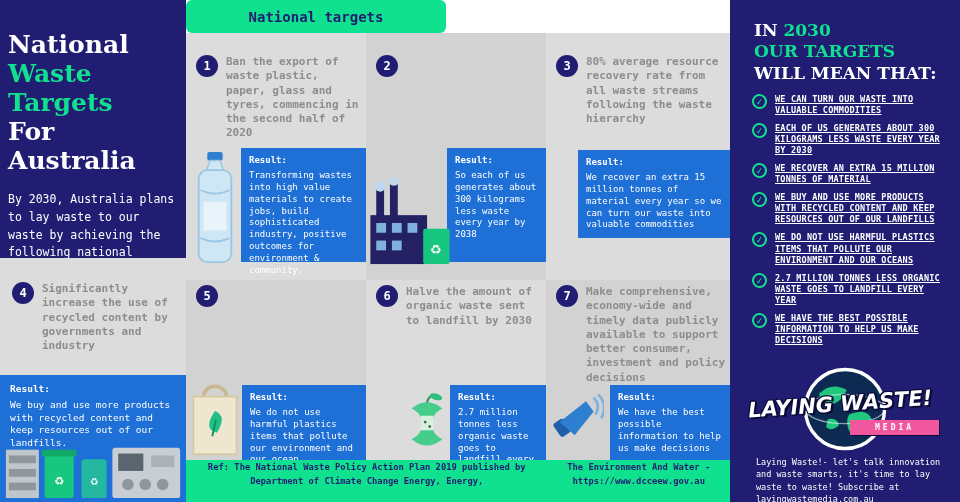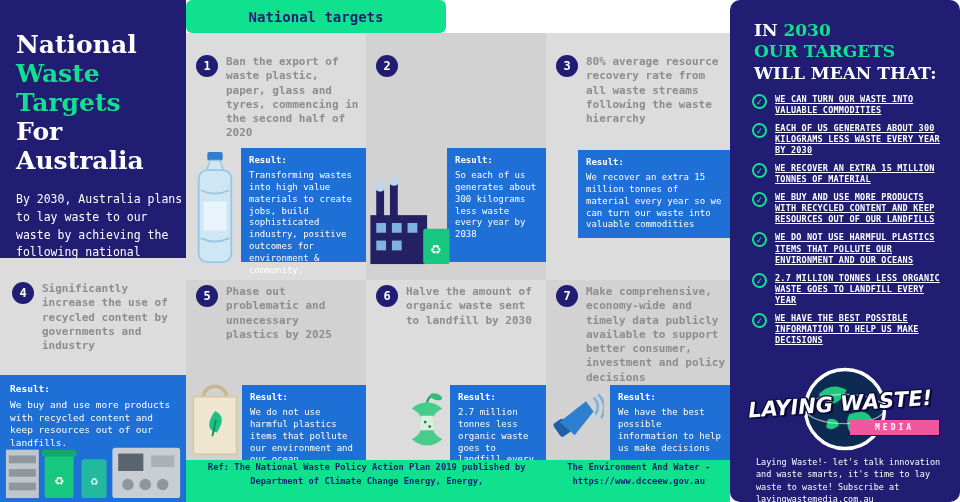--- a/index.html
+++ b/index.html
@@ -2,21 +2,21 @@
 <html style="--navy: #211d73; --green: #10e18f; --blue: #1e6fd6; --gray-a: #dcdcdc; --gray-b: #d2d2d2; --text-gray: #8d8d8d; --pink: #f0579e;"><head>
 <meta charset="utf-8">
 <style>
   * { margin:0; padding:0; box-sizing:border-box; }
   html,body { width:960px; height:502px; }
   body { font-family:"DejaVu Sans Mono", monospace; background:#ffffff; overflow:hidden; }
   .stage { position:relative; width:960px; height:502px; background:#ffffff; }
 
   
   .left-navy { position:absolute; left:0; top:0; width:186px; height:258px;
-               background:var(--navy,#211d73); color:#fff; padding:30px 6px 0 16px; }
+               background:var(--navy,#211d73); color:#fff; padding:30px 6px 0 8px; }
   .main-title { font-family:"DejaVu Serif", serif; font-weight:bold; font-size:25px; line-height:1.16; }
   .main-title .tl { display:block; }
   .green-text { color:var(--green,#10e18f); }
   .white-text { color:#ffffff; }
   .intro { margin-top:16px; font-size:11.5px; line-height:1.55; color:#fff; width:170px; }
 
   .left-gray { position:absolute; left:0; top:258px; width:186px; height:117px; background:var(--gray-a,#dcdcdc); }
   .left-blue { position:absolute; left:0; top:375px; width:186px; height:127px;
                background:var(--blue,#1e6fd6); color:#fff; padding:8px 10px; font-size:9.5px; line-height:1.35; }
 
@@ -67,21 +67,21 @@
   .illus { position:absolute; }
   .bottle    { left:190px; top:150px; width:50px;  height:115px; }
   .factory   { left:368px; top:178px; width:84px;  height:88px;  }
   .bag       { left:188px; top:372px; width:54px;  height:88px;  }
   .apple     { left:408px; top:392px; width:38px;  height:62px;  }
   .megaphone { left:552px; top:392px; width:52px;  height:60px;  }
   .bins      { left:4px;   top:440px; width:180px; height:60px;  }
 
   
   .right-panel { position:absolute; left:730px; top:0; width:230px; height:502px;
-                 background:var(--navy,#211d73); color:#fff;border-radius:10px; }
+                 background:var(--navy,#211d73); color:#fff; }
   .right-heading { position:absolute; left:24px; top:20px; width:195px;
                    font-family:"DejaVu Serif", serif; font-weight:bold; font-size:17px; line-height:1.25; }
   .checklist { position:absolute; left:22px; top:94px; width:196px; list-style:none; }
   .check-item { display:flex; gap:8px; align-items:flex-start; margin-bottom:7px; }
   .check-icon { width:15px; height:15px; border:2px solid var(--green,#10e18f); border-radius:50%;
                 color:var(--green,#10e18f); font-size:10px; line-height:12px; text-align:center;
                 font-weight:bold; flex:0 0 15px; transform:rotate(-6deg); }
   .check-text { font-size:8.5px; font-weight:bold; line-height:1.3; letter-spacing:0.2px;text-decoration:underline; }
 
   .logo { position:absolute; left:0; top:366px; width:230px; height:90px; }
@@ -132,21 +132,20 @@
   <div class="target t3">
     <span class="num">3</span>
     <p class="target-text">80% average resource recovery rate from all waste streams following the waste hierarchy</p>
   </div>
   <div class="target t4">
     <span class="num">4</span>
     <p class="target-text">Significantly increase the use of recycled content by governments and industry</p>
   </div>
   <div class="target t5">
     <span class="num">5</span>
-    <p class="target-text">Phase out problematic and unnecessary plastics by 2025</p>
   </div>
   <div class="target t6">
     <span class="num">6</span>
     <p class="target-text">Halve the amount of organic waste sent to landfill by 2030</p>
   </div>
   <div class="target t7">
     <span class="num">7</span>
     <p class="target-text">Make comprehensive, economy-wide and timely data publicly available to support better consumer, investment and policy decisions</p>
   </div>
 

